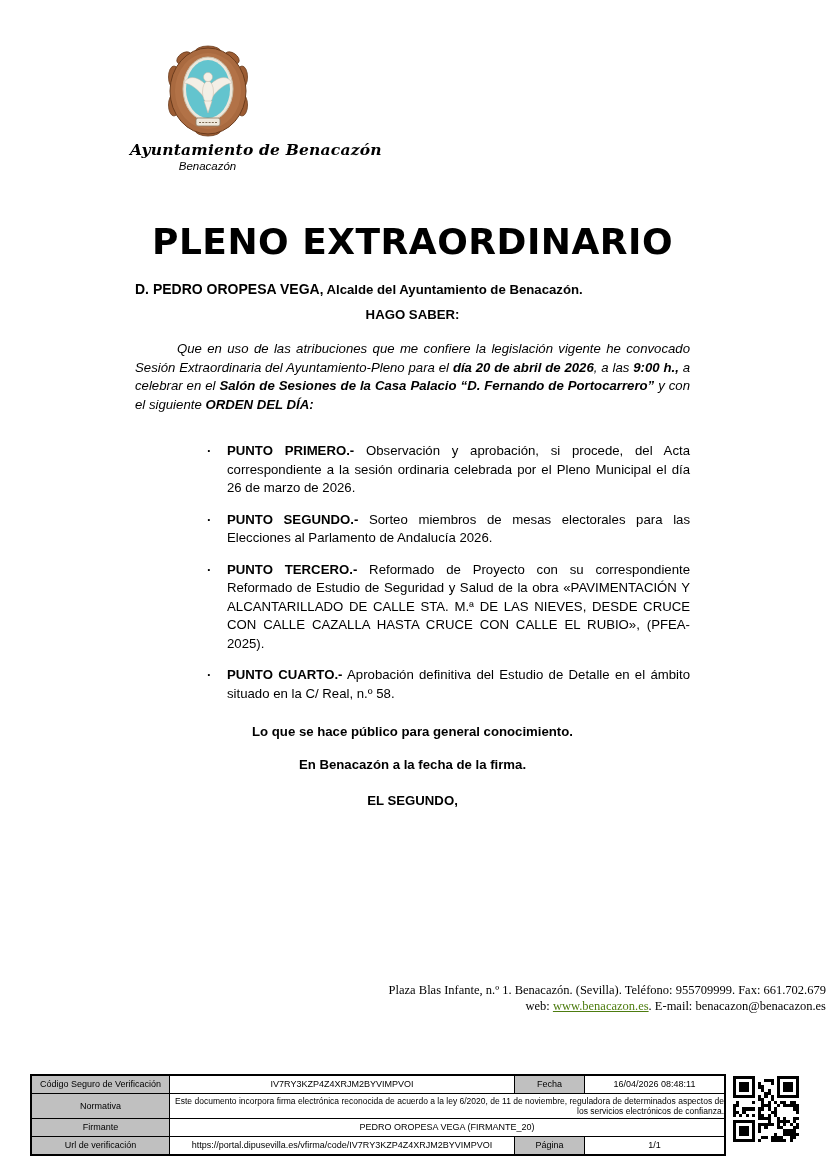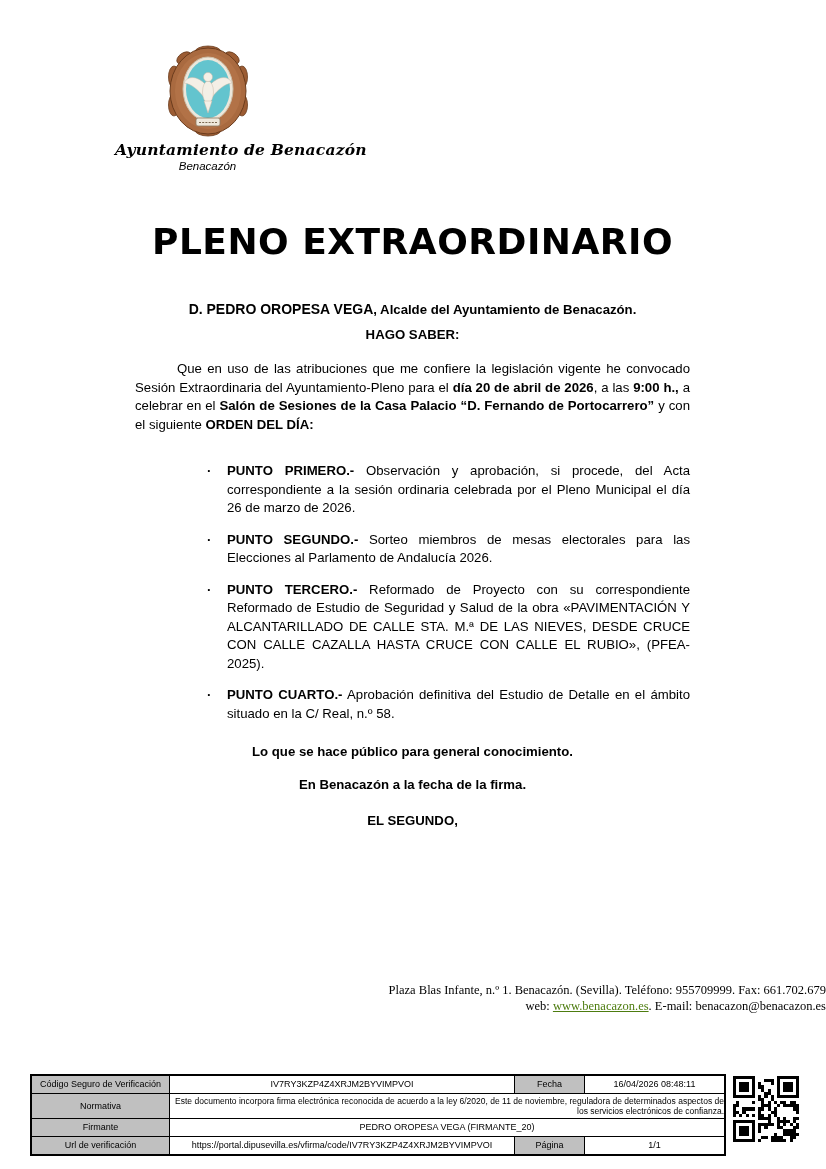--- a/index.html
+++ b/index.html
@@ -8,35 +8,35 @@
     font-family:"Liberation Sans", sans-serif; color:#000;
     -webkit-font-smoothing:antialiased;
   }
   .page { position:absolute; inset:0; overflow:hidden; }
 
   
   .header { position:absolute; top:45px; left:115px; width:185px; text-align:center; }
   .logo { width:86px; height:92px; display:block; margin:0 auto 3px auto; }
   .org {
     font-family:"DejaVu Serif", serif; font-style:italic; font-weight:bold;
-    font-size:15.5px; letter-spacing:0.2px; white-space:nowrap;
+    font-size:15.5px; letter-spacing:0.2px; white-space:nowrap;margin-left:15px;
   }
   .dept { font-style:italic; font-size:11.5px; margin-top:1px; }
 
   
   .content { position:absolute; top:222px; left:135px; width:555px;
              font-size:13.2px; line-height:18.5px; }
   .doc-title {
     text-align:center; font-family:"DejaVu Sans", sans-serif; font-weight:bold;
     font-size:36px; line-height:40px; letter-spacing:0.5px; white-space:nowrap;
   }
-  .subtitle { text-align:center; margin-top:38px; font-weight:bold; }
+  .subtitle { text-align:left; margin-top:18px; font-weight:bold; }
   .subtitle .name { font-size:14px; }
   .hago { text-align:center; margin-top:6px; font-weight:bold; }
-  .intro { margin-top:16px; text-align:justify; text-indent:42px; }
+  .intro { margin-top:16px; text-align:justify; text-indent:42px;font-style:italic; }
   .agenda { margin-top:28px; padding-left:72px; }
   .agenda-item { display:flex; margin-bottom:13px; }
   .bullet { width:20px; flex:none; font-weight:bold; }
   .agenda-text { flex:1; text-align:justify; }
   .closing { text-align:center; font-weight:bold; }
   .c1 { margin-top:20px; } .c2 { margin-top:14px; } .c3 { margin-top:18px; }
 
   
   .footer { position:absolute; top:982px; left:0; width:826px; text-align:right;
             font-family:"Liberation Serif", serif; font-size:12.5px; line-height:16px; }

